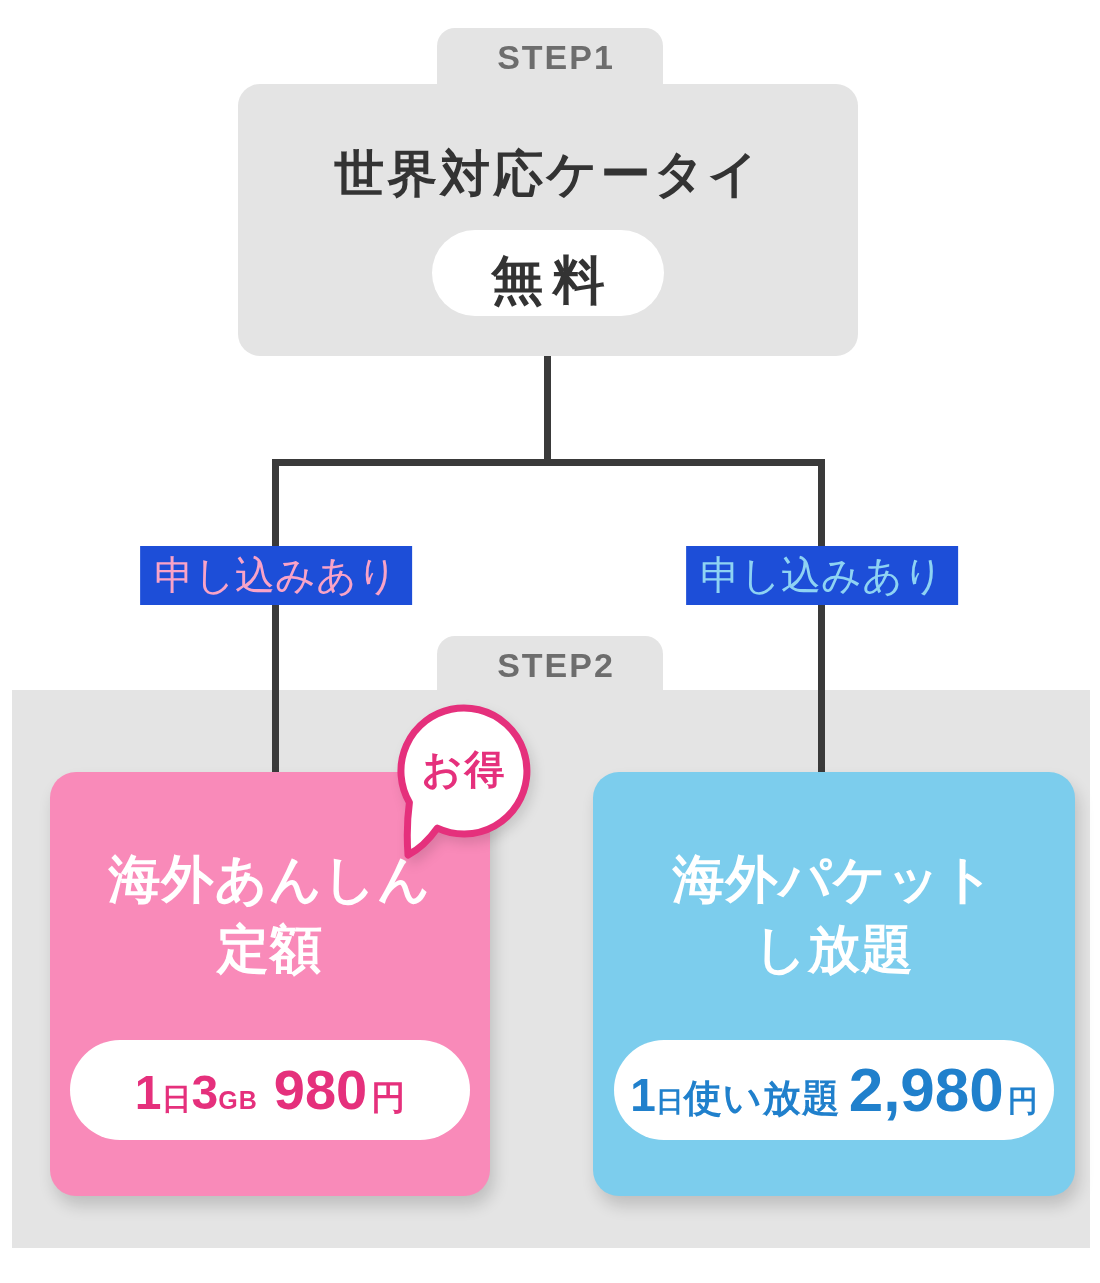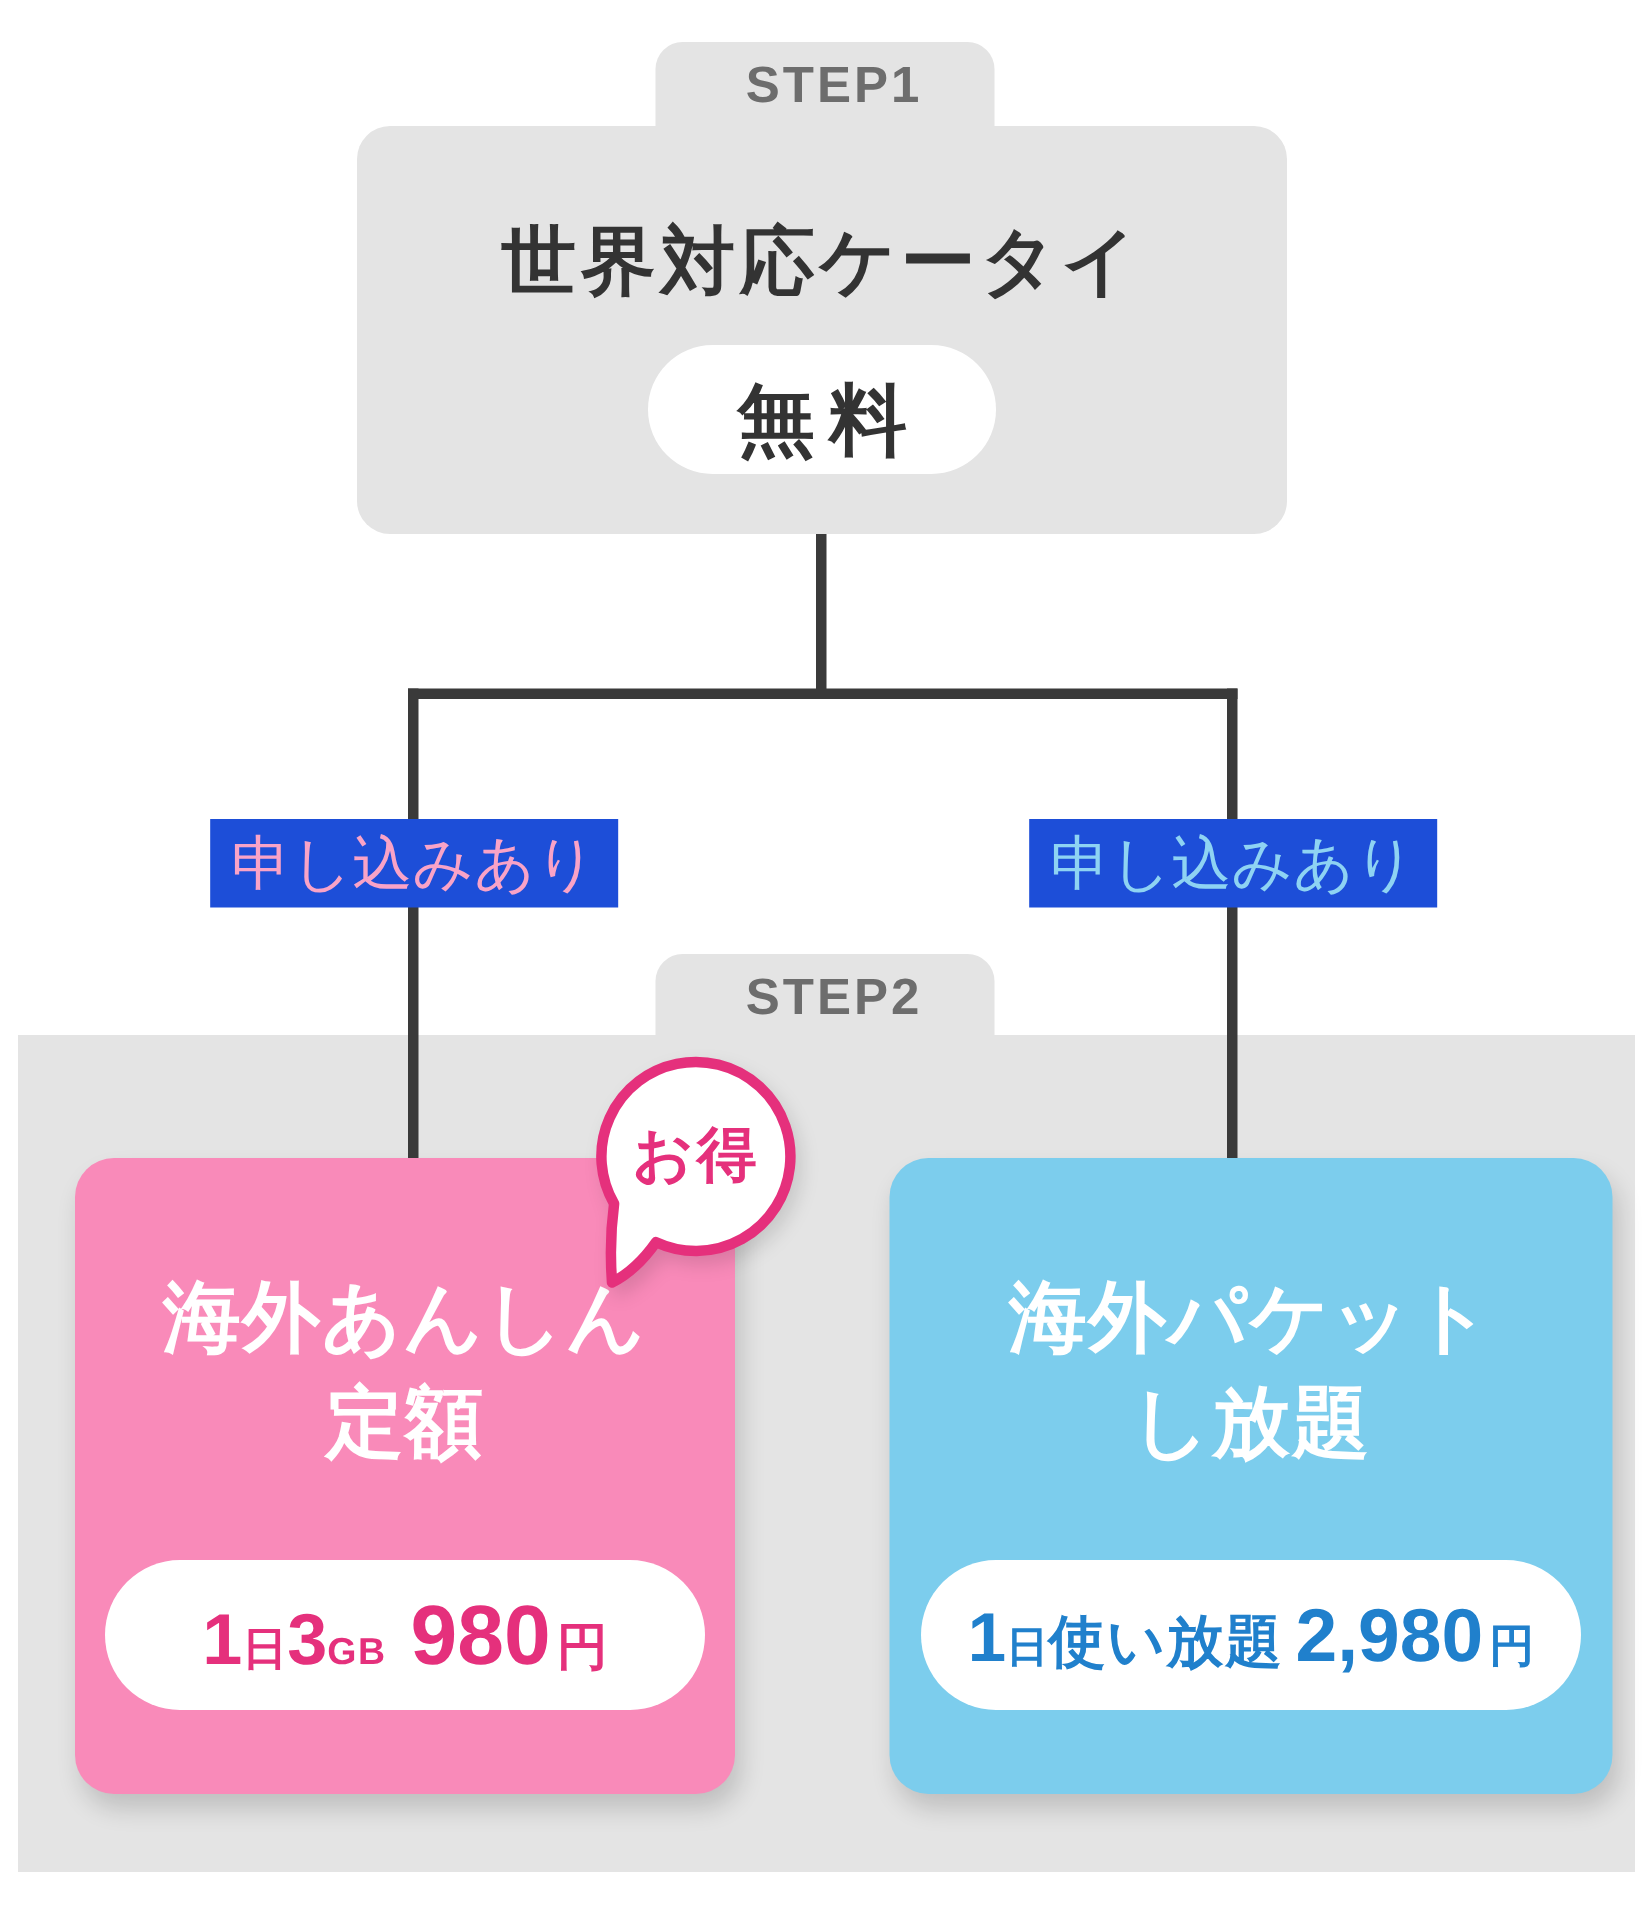--- a/index.html
+++ b/index.html
@@ -82,21 +82,21 @@
   .card-blue .price-pill span{color:var(--blue-accent,#2080cc);}
   .pz-day{font-size:48px;}
   .pz-unit{font-size:30px;}
   .pz-qty{font-size:48px;}
   .pz-gb{font-size:25px;letter-spacing:1px;}
   .pz-amount{font-size:56px;margin-left:16px;}
   .pz-yen{font-size:34px;margin-left:4px;}
   .bz-day{font-size:46px;}
   .bz-unit{font-size:28px;}
   .bz-desc{font-size:38px;letter-spacing:1px;}
-  .bz-amount{font-size:50px;margin-left:8px;}
+  .bz-amount{font-size:62px;margin-left:8px;}
   .bz-yen{font-size:30px;margin-left:4px;}
   
   .otoku{
     position:absolute;left:382px;top:692px;width:164px;height:176px;z-index:3;
   }
   .otoku svg{display:block;filter:drop-shadow(4px 6px 6px rgba(0,0,0,0.12));}
   .otoku .otoku-text{
     position:absolute;left:0;right:0;top:50px;text-align:center;
     font-size:40px;font-weight:800;color:var(--pink-accent,#e5307c);letter-spacing:2px;
   }

